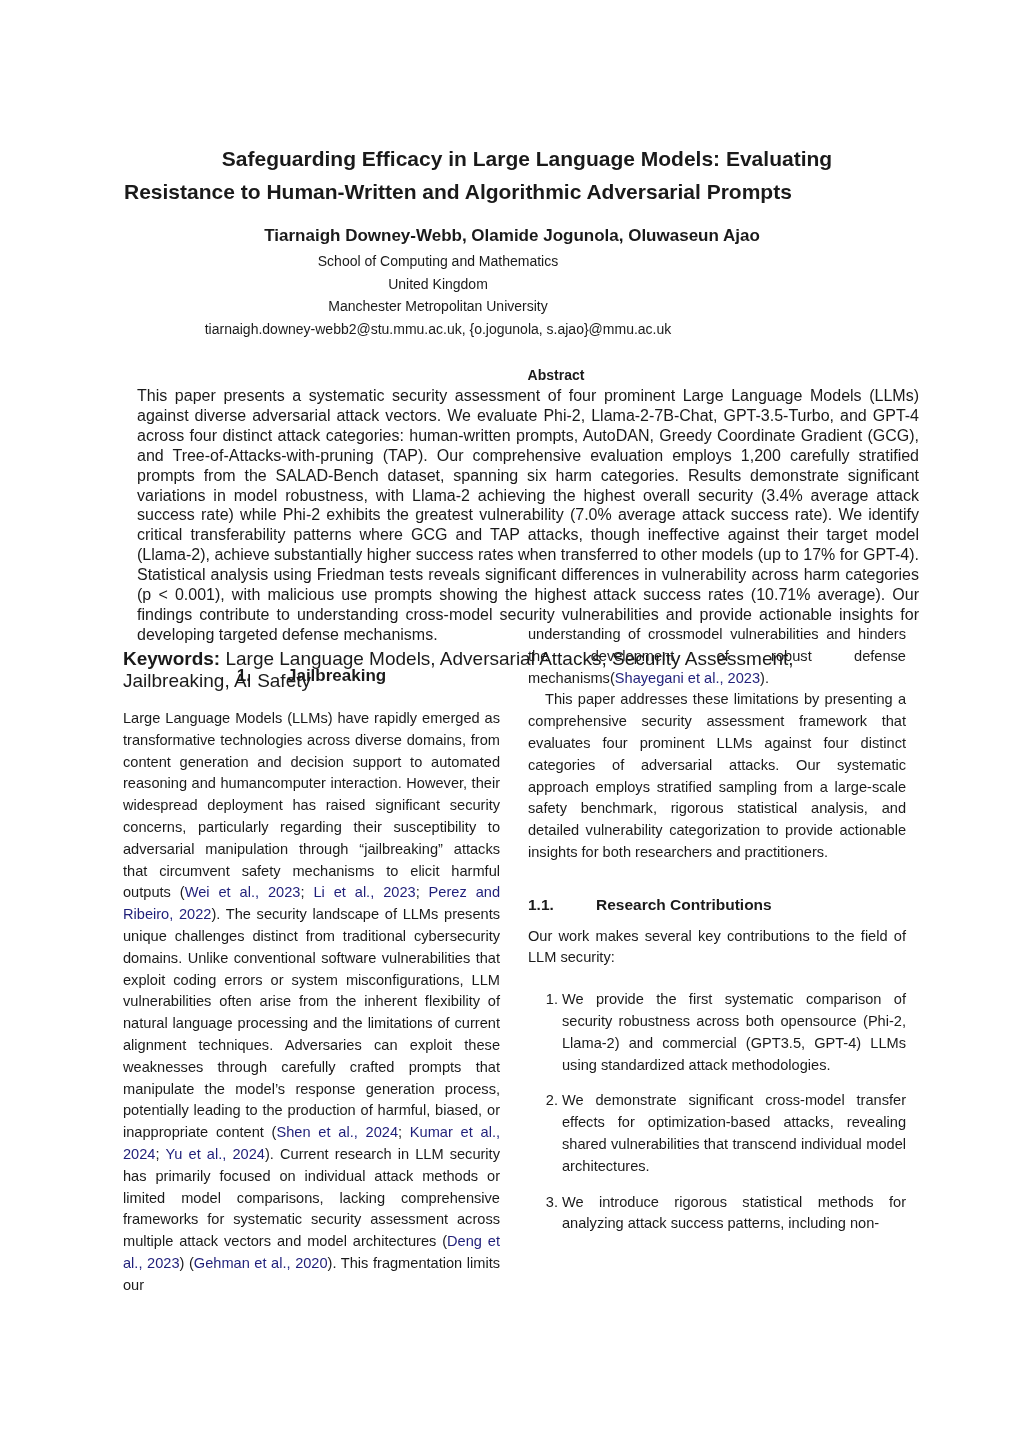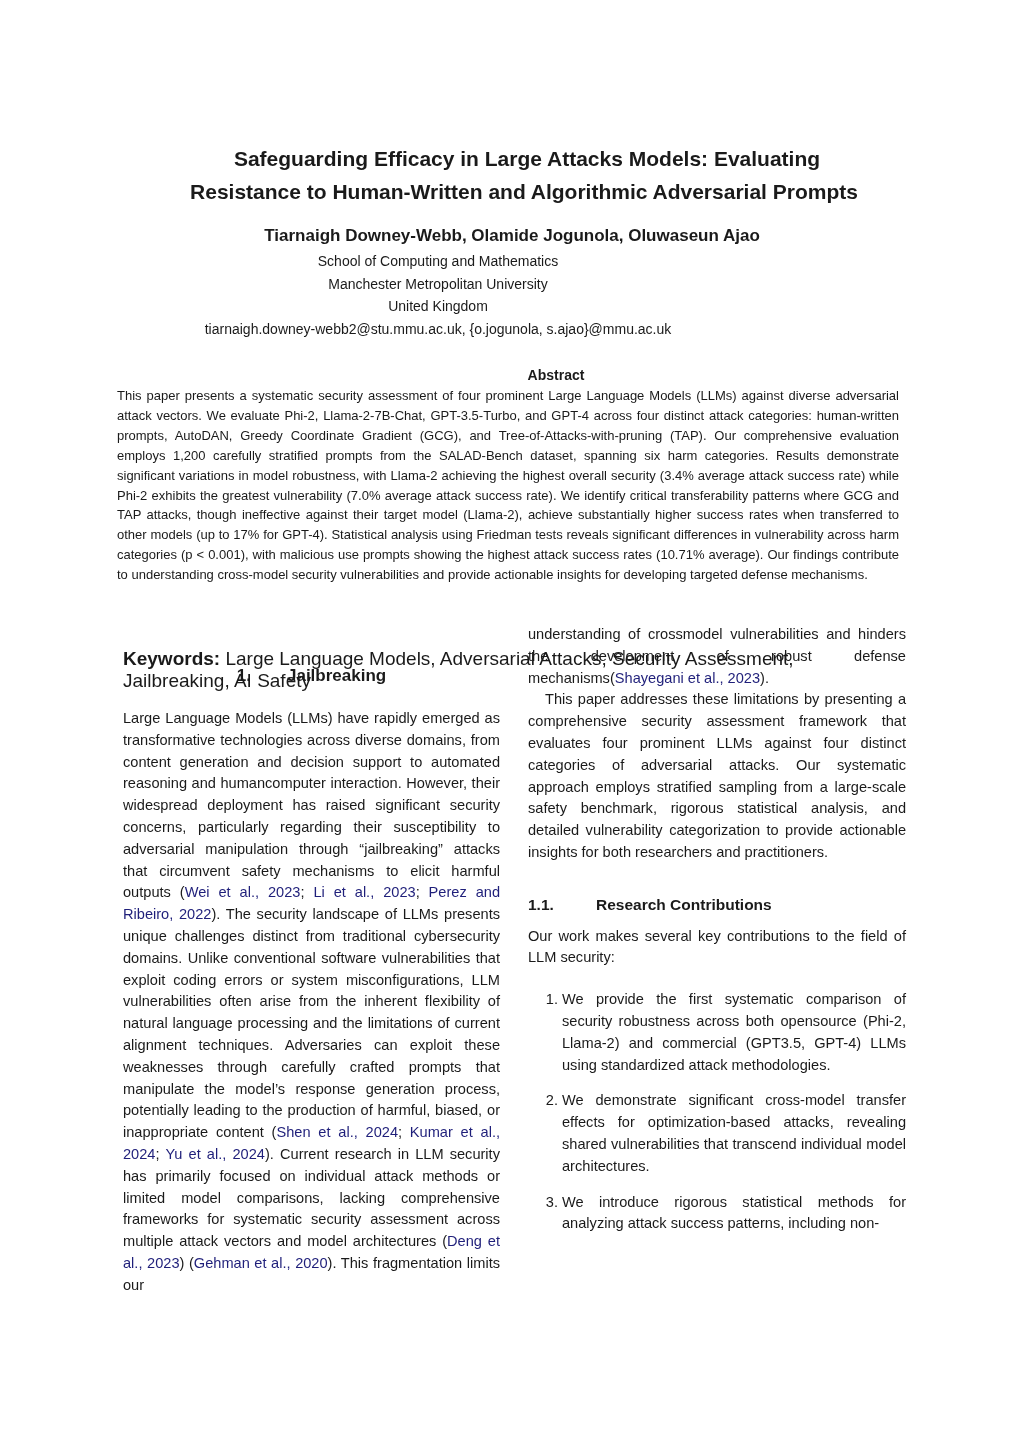--- a/index.html
+++ b/index.html
@@ -1,28 +1,28 @@
 <!DOCTYPE html>
 <html><head>
 <meta charset="utf-8">
 <style>
   html, body { margin:0; padding:0; background:#ffffff; }
   body { width:1024px; height:1448px; position:relative; overflow:hidden;
          font-family:"Liberation Sans", "DejaVu Sans", sans-serif; color:#1a1a1a; }
   .title { position:absolute; left:100px; width:824px; top:142px; text-align:center;
            font-weight:bold; font-size:21px; line-height:33px; }
   .title .l1 { display:block; padding-left:30px; }
-  .title .l2 { display:block; text-align:center; padding-left:24px; }
+  .title .l2 { display:block; text-align:left; padding-left:24px; }
   .authors { position:absolute; left:0; width:1024px; top:226px; text-align:center;
              font-weight:bold; font-size:17px; }
   .affil { position:absolute; left:0; width:876px; top:250px; text-align:center;
            font-size:14px; line-height:22.5px; }
   .abs-head { position:absolute; left:0; width:1024px; top:367px; text-align:center;
               font-weight:bold; font-size:14px;padding-left:44px; }
-  .abs { position:absolute; left:117px; width:782px; top:386px; font-size:13px;
+  .abs { position:absolute; left:137px; width:782px; top:386px; font-size:16px;
          line-height:19.9px; text-align:justify; }
   .kw { position:absolute; left:123px; width:782px; top:648px; font-size:19px; }
   .kw b { font-weight:bold; }
   .col { position:absolute; font-size:14.6px; line-height:21.8px; text-align:justify; }
   .colL { left:123px; width:377px; top:708px; }
   .colR { left:528px; width:378px; top:624px; }
   .h1 { position:absolute; left:123px; width:377px; top:666px; text-align:center;
         font-weight:bold; font-size:17px; }
   .h1 .num { margin-right:36px; }
   .h2 { font-weight:bold; font-size:15.5px; margin:30px 0 10px 0; }
@@ -30,30 +30,30 @@
   .cite { color:#1f1f7a; }
   p { margin:0; }
   .indent { text-indent:17px; }
   ol { margin:20px 0 0 0; padding-left:34px; }
   ol li { margin-bottom:14px; padding-left:0; }
 </style>
 </head>
 <body>
 
 <div class="title">
-  <span class="l1">Safeguarding Efficacy in Large Attacks Models: Evaluating</span>
+  <span class="l1">Safeguarding Efficacy in Large Language Models: Evaluating</span>
   <span class="l2">Resistance to Human-Written and Algorithmic Adversarial Prompts</span>
 </div>
 
 <div class="authors">Tiarnaigh Downey-Webb, Olamide Jogunola, Oluwaseun Ajao</div>
 
 <div class="affil">
   <div>School of Computing and Mathematics</div>
+  <div>United Kingdom</div>
   <div>Manchester Metropolitan University</div>
-  <div>United Kingdom</div>
   <div>tiarnaigh.downey-webb2@stu.mmu.ac.uk, {o.jogunola, s.ajao}@mmu.ac.uk</div>
 </div>
 
 <div class="abs-head">Abstract</div>
 <div class="abs">This paper presents a systematic security assessment of four prominent Large Language Models (LLMs) against diverse adversarial attack vectors. We evaluate Phi-2, Llama-2-7B-Chat, GPT-3.5-Turbo, and GPT-4 across four distinct attack categories: human-written prompts, AutoDAN, Greedy Coordinate Gradient (GCG), and Tree-of-Attacks-with-pruning (TAP). Our comprehensive evaluation employs 1,200 carefully stratified prompts from the SALAD-Bench dataset, spanning six harm categories. Results demonstrate significant variations in model robustness, with Llama-2 achieving the highest overall security (3.4% average attack success rate) while Phi-2 exhibits the greatest vulnerability (7.0% average attack success rate). We identify critical transferability patterns where GCG and TAP attacks, though ineffective against their target model (Llama-2), achieve substantially higher success rates when transferred to other models (up to 17% for GPT-4). Statistical analysis using Friedman tests reveals significant differences in vulnerability across harm categories (p &lt; 0.001), with malicious use prompts showing the highest attack success rates (10.71% average). Our findings contribute to understanding cross-model security vulnerabilities and provide actionable insights for developing targeted defense mechanisms.</div>
 
 <div class="kw">
   <b>Keywords:</b>
   <span>Large Language Models, Adversarial Attacks, Security Assessment, Jailbreaking, AI Safety</span>
 </div>

